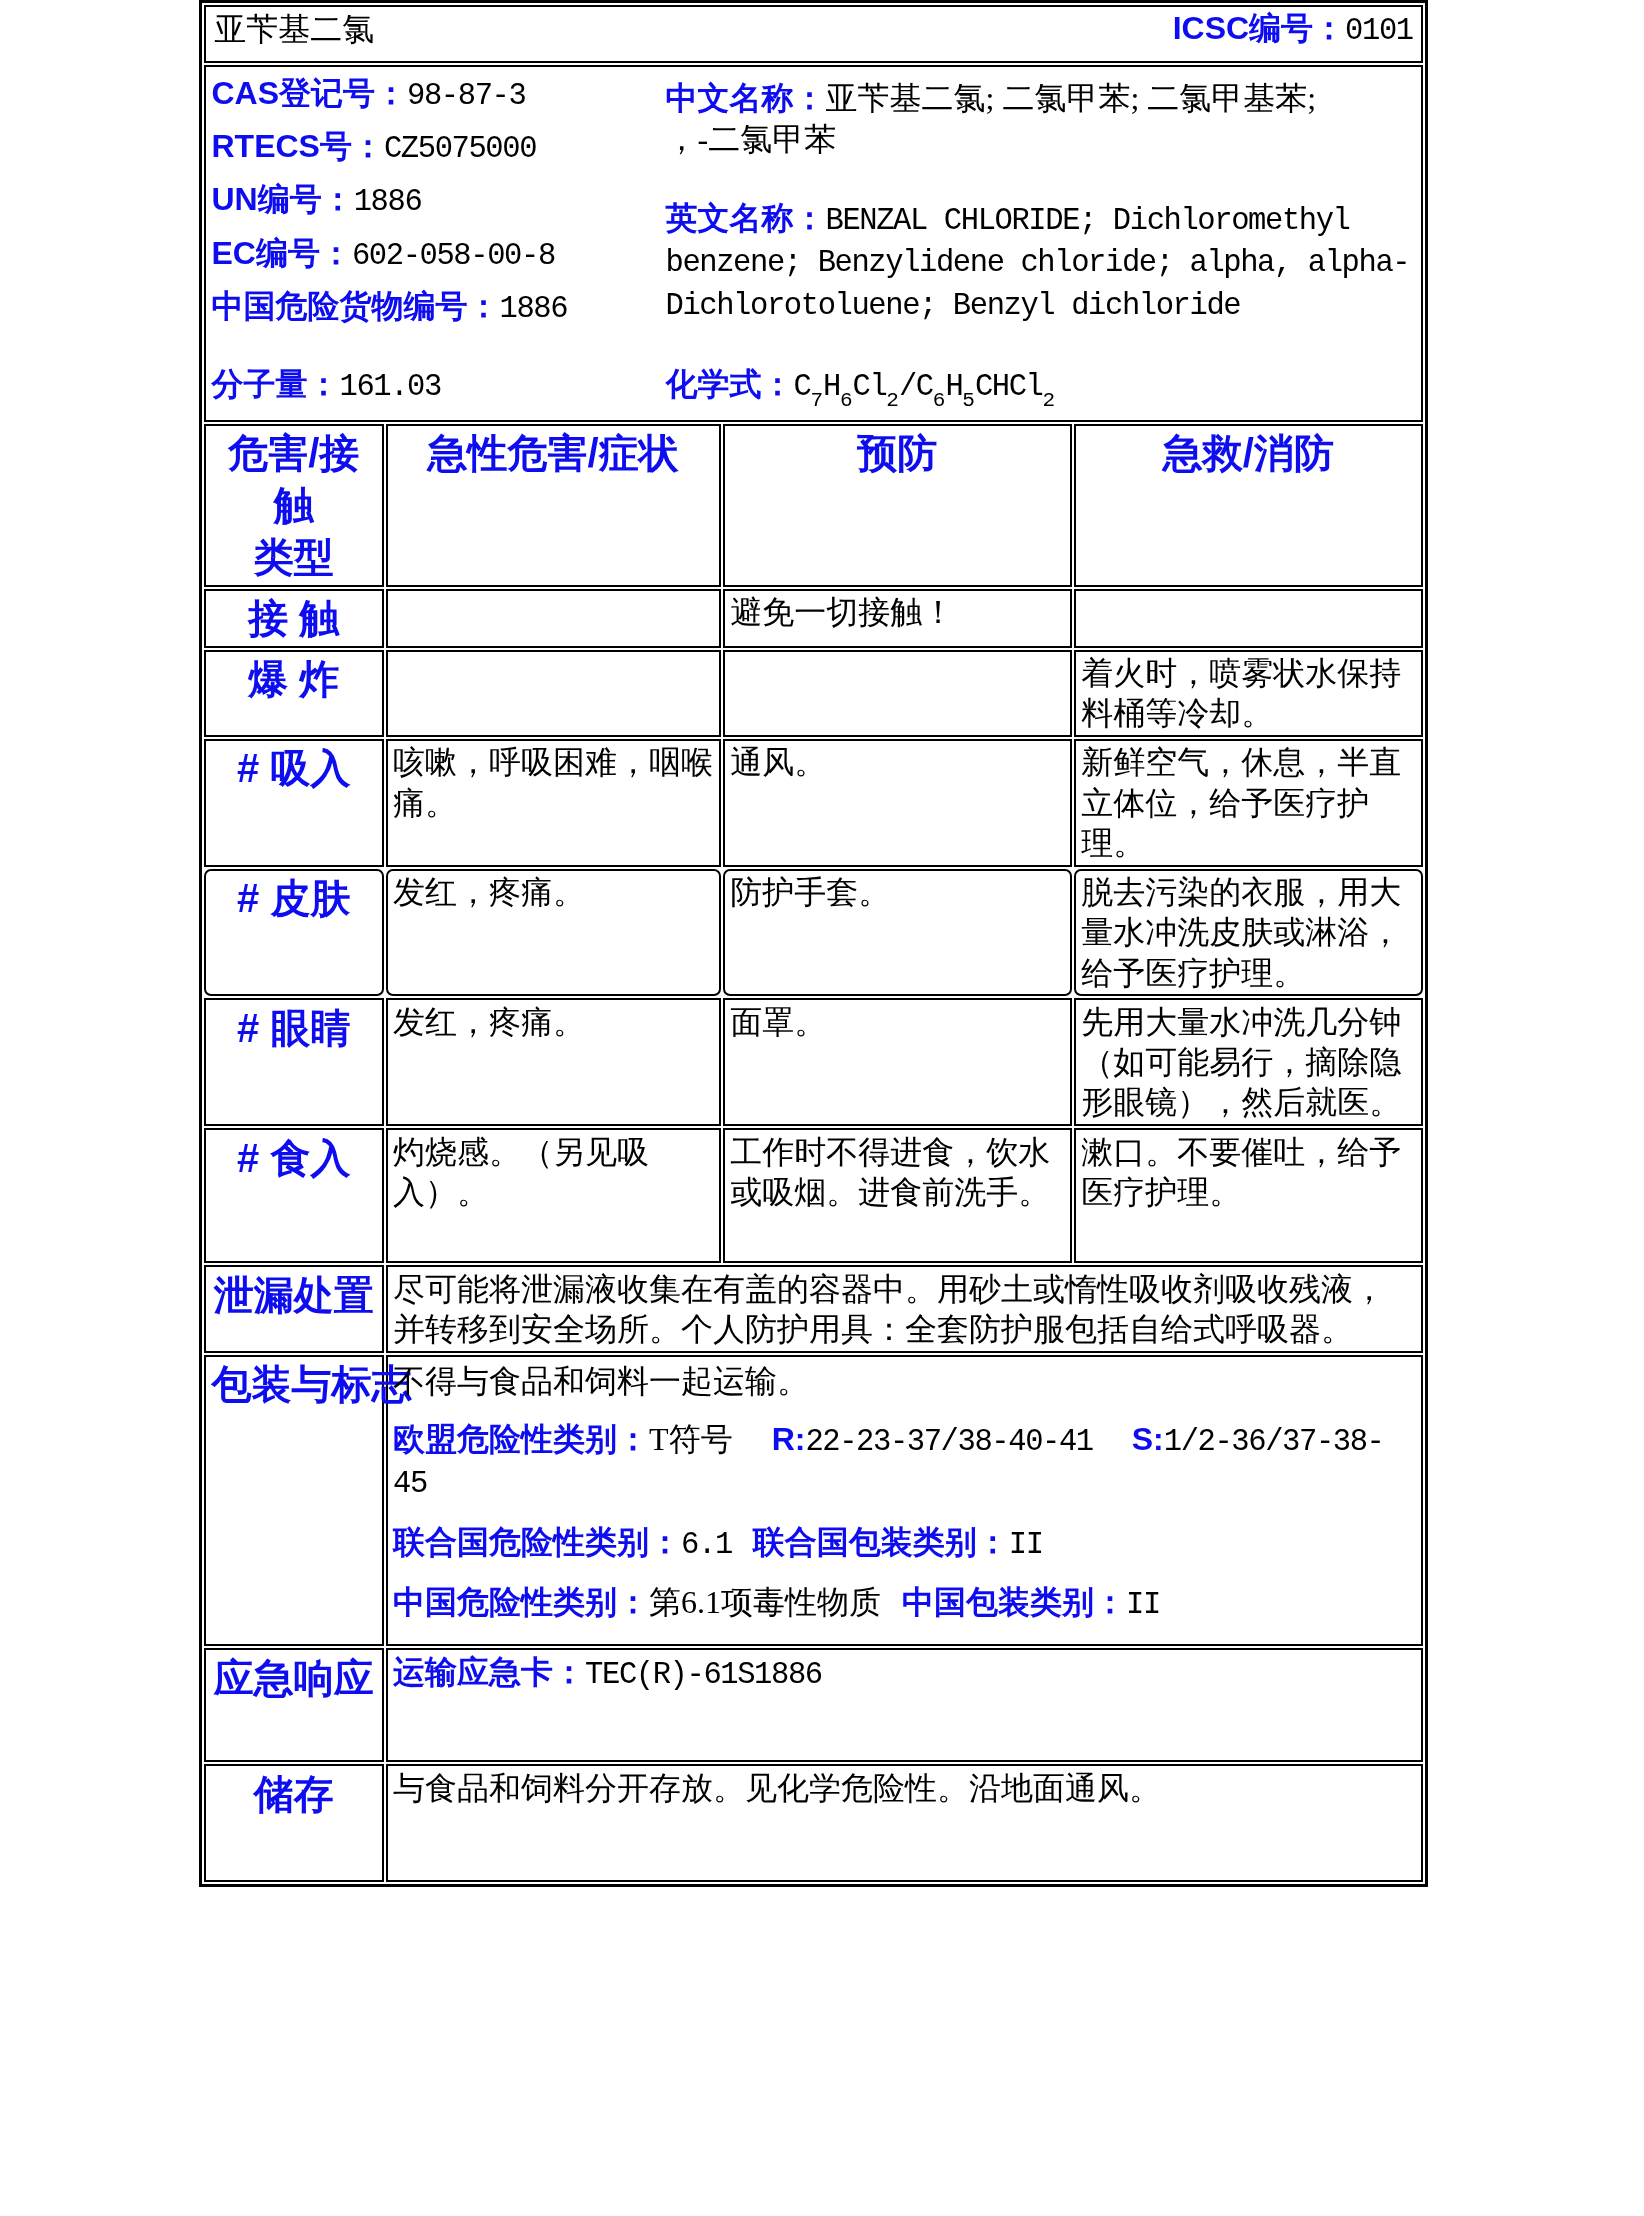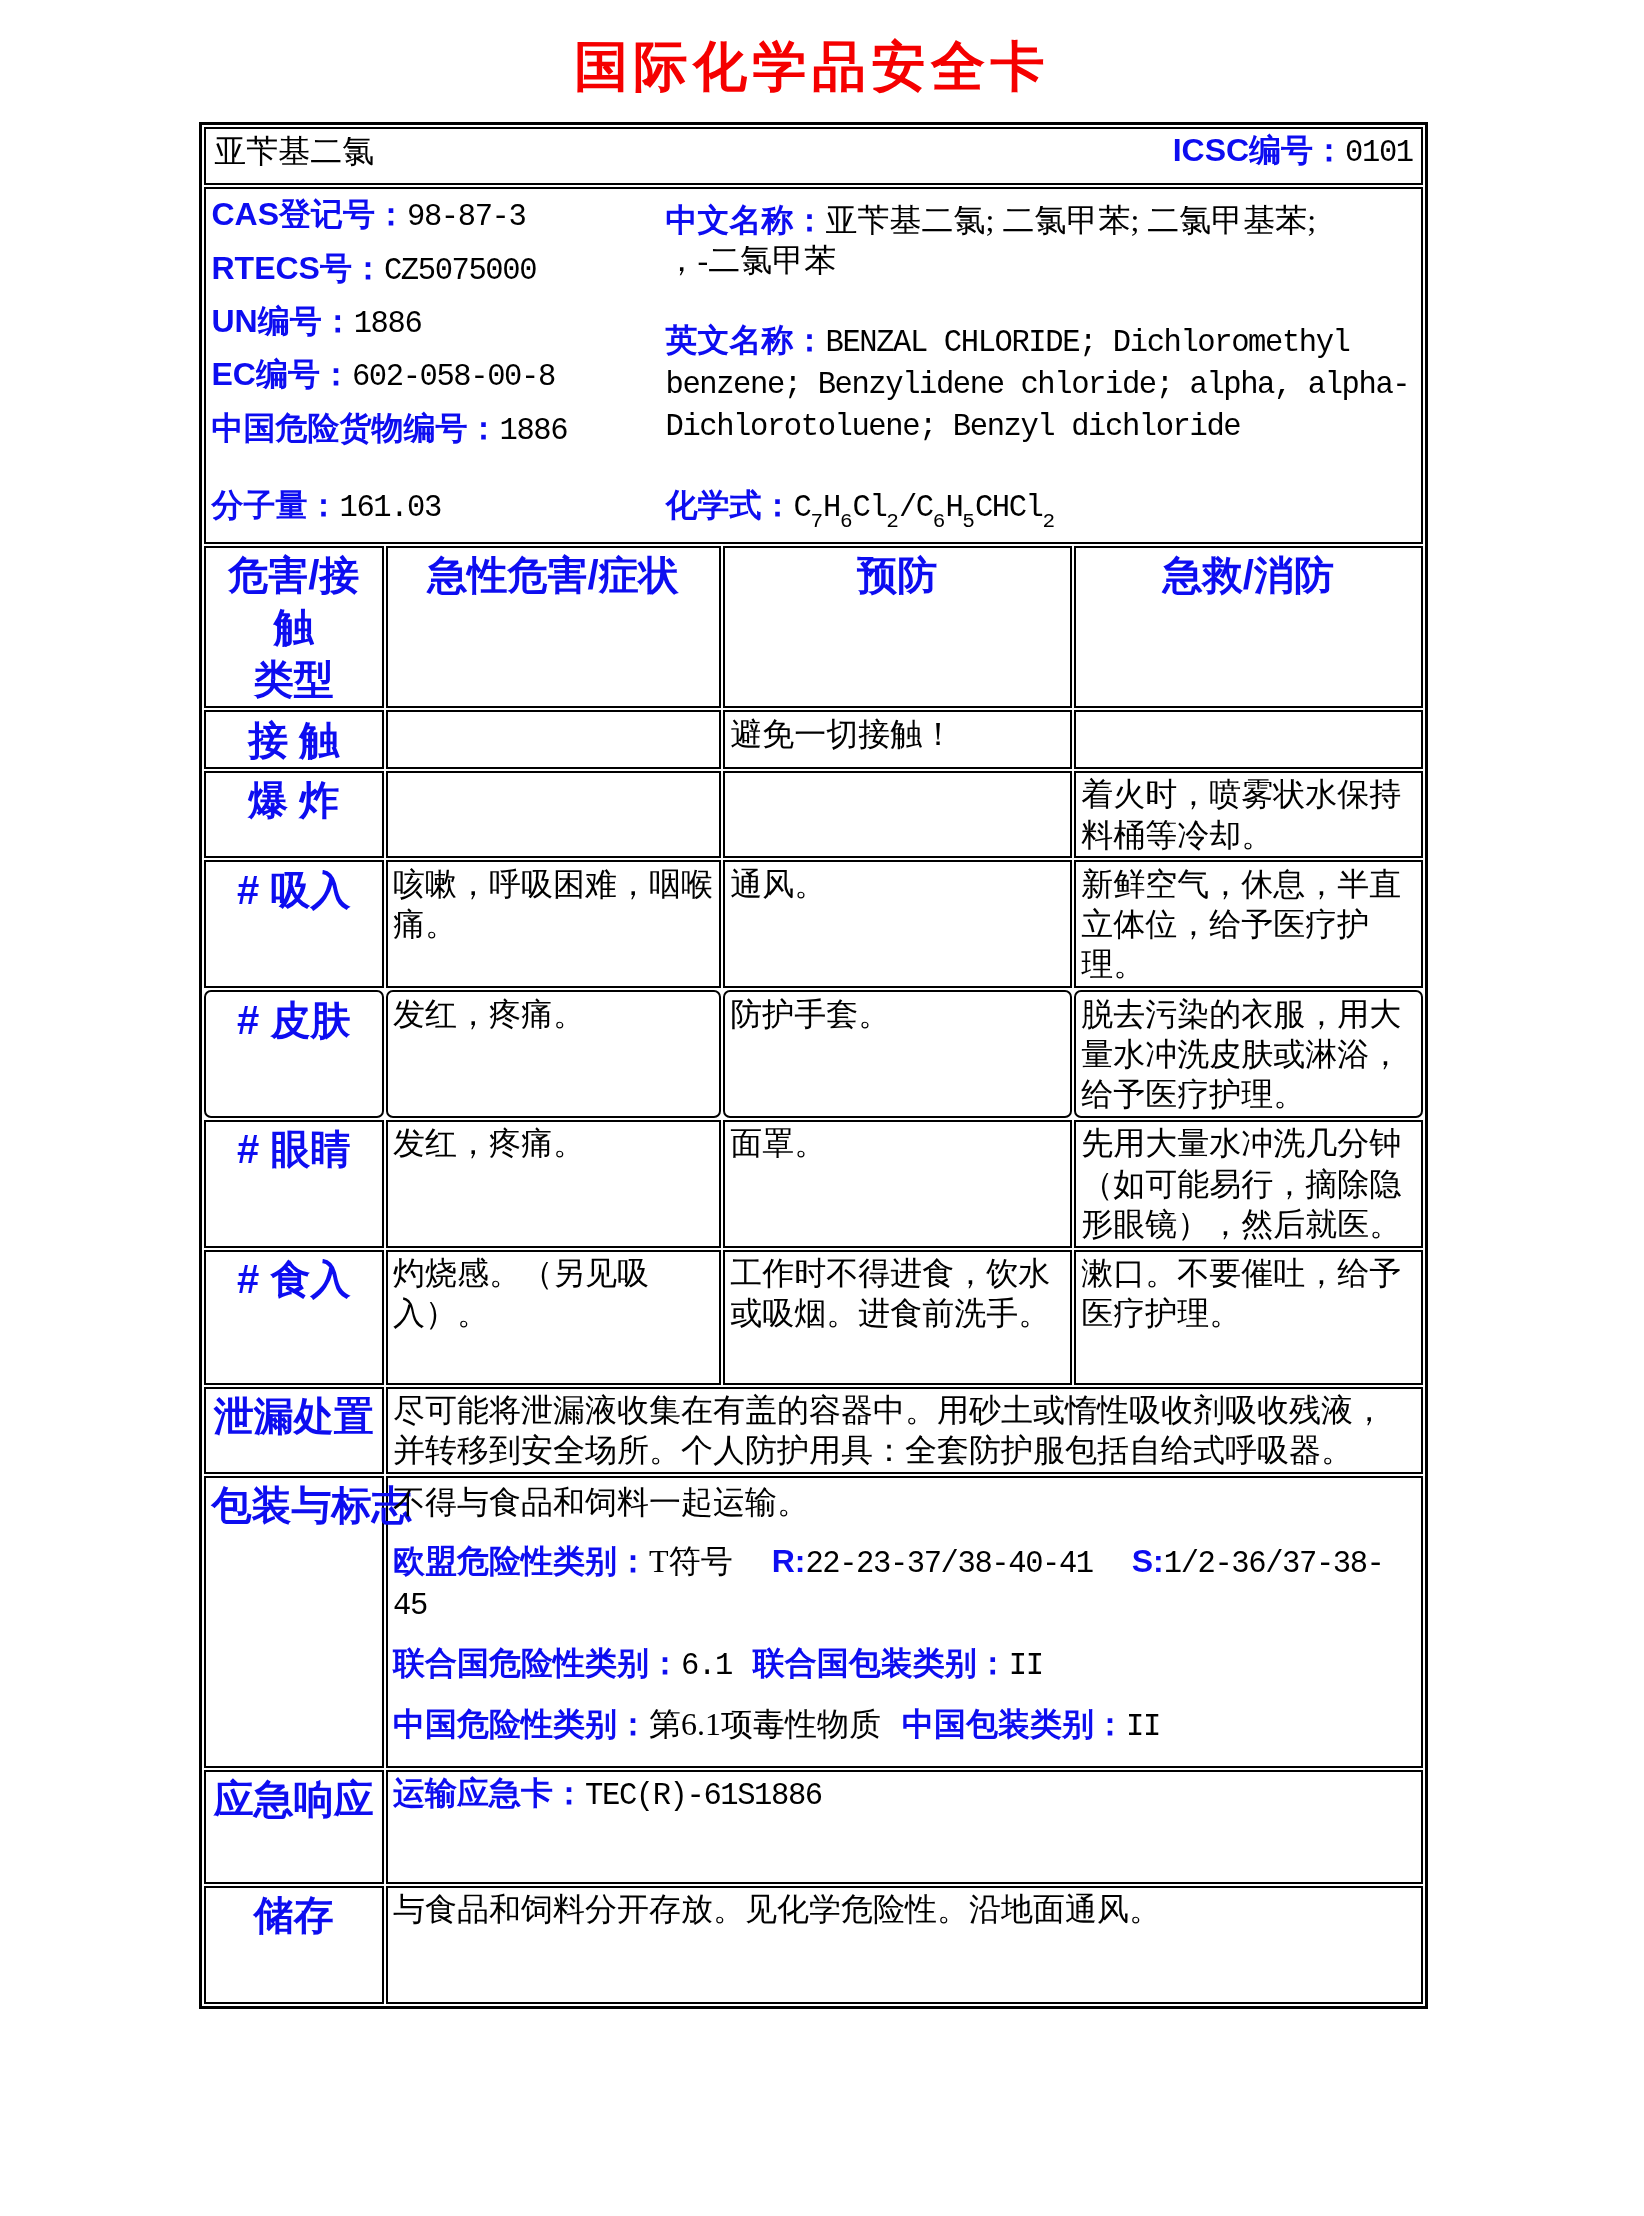--- a/index.html
+++ b/index.html
@@ -93,21 +93,20 @@
   .pack-line{margin:7px 0 18px 0;}
   .pack-line:first-child{margin-top:2.8px;}
   .gap-lg{display:inline-block;width:39px;}
   .gap-md{display:inline-block;width:21px;}
 </style>
 </head>
 <body>
 
 <div class="page">
 
-  <div class="doc-title">国际化学品安全卡</div>
 
   <table class="card">
     <colgroup>
       <col style="width:179px">
         <col style="width:334px">
         <col style="width:348px">
         <col style="width:348px">
     </colgroup>
 
     <tbody>

